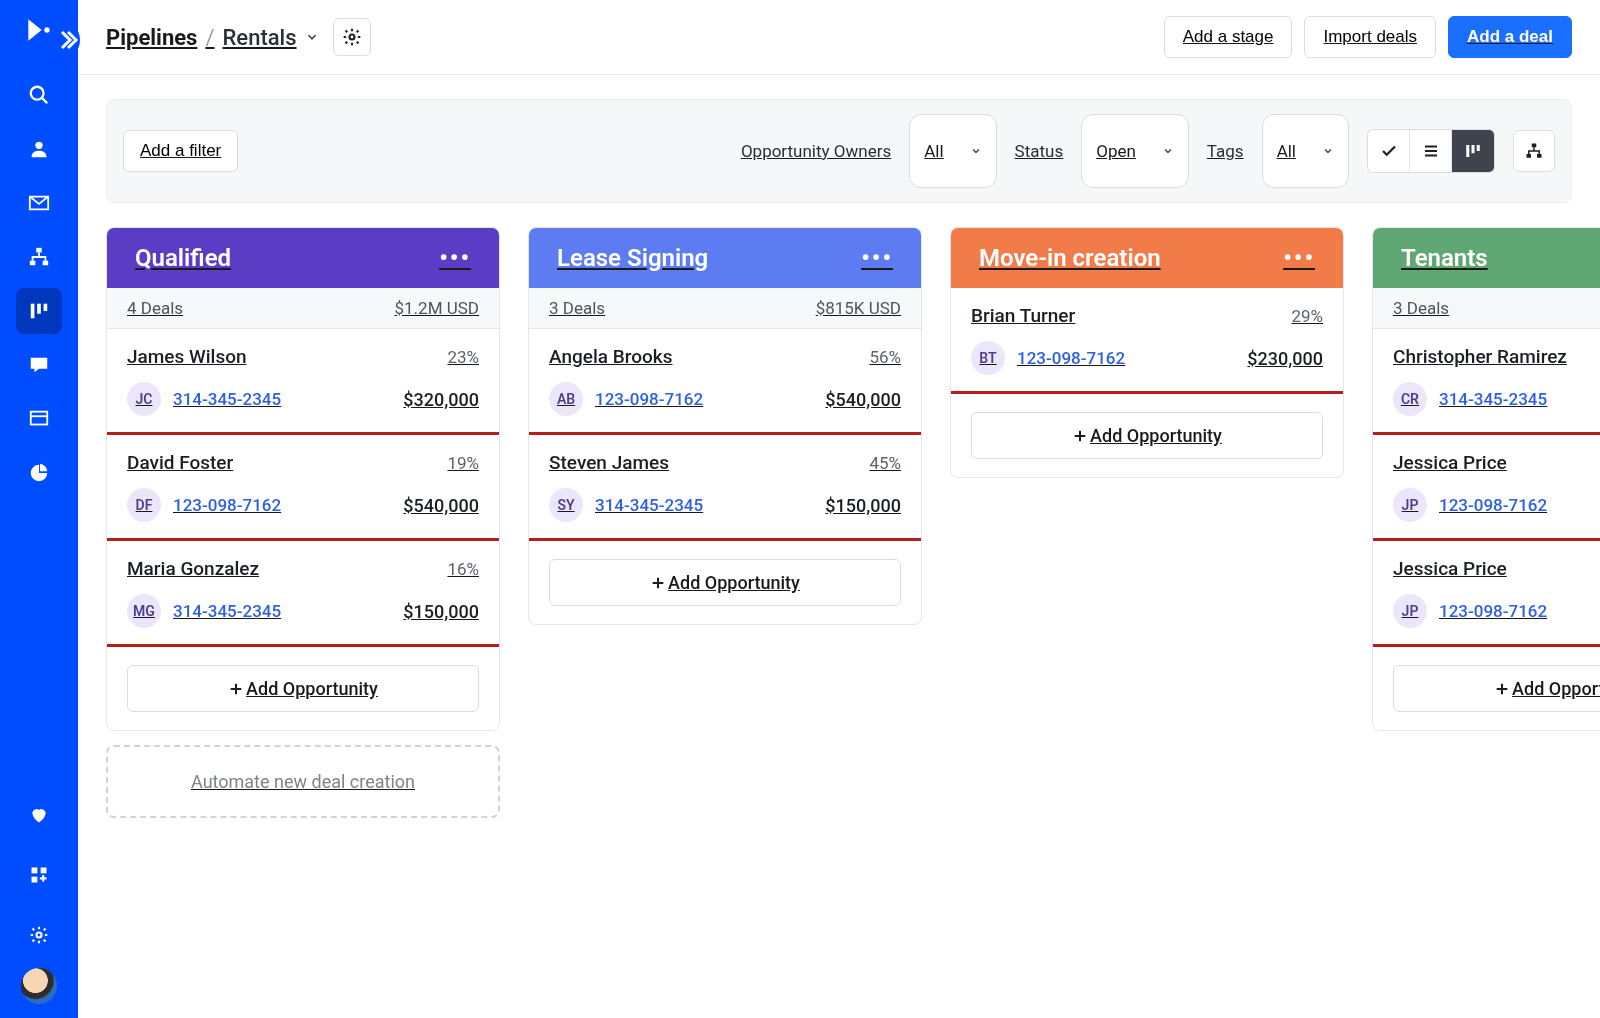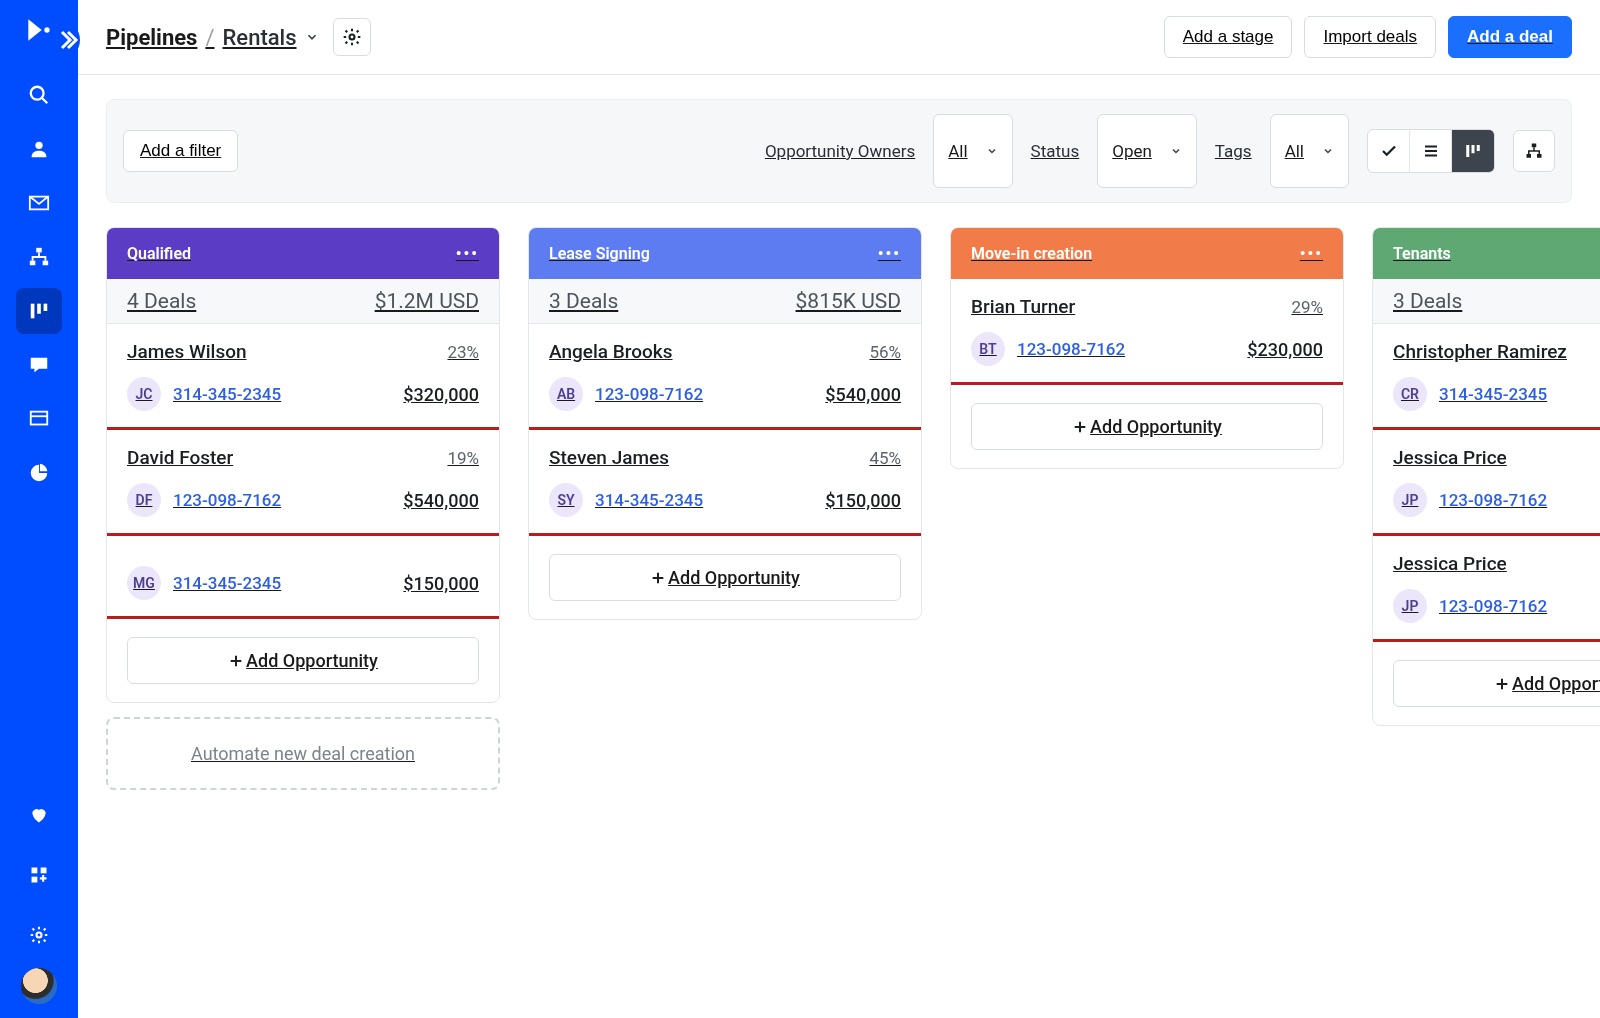--- a/index.html
+++ b/index.html
@@ -23,33 +23,33 @@
 .chev-down { width:14px; height:14px; }
 .gear-btn { width:38px; height:38px; border:1px solid #d9dce0; border-radius:6px; display:flex; align-items:center; justify-content:center; margin-left:14px; cursor:pointer; }
 .topbar-spacer { flex:1; }
 .btn { border:1px solid #d9dce0; background:#fff; border-radius:6px; padding:10px 18px; font-size:17px; cursor:pointer; font-weight:500; }
 .btn + .btn { margin-left:12px; }
 .btn.primary { background:#1b6fff; border-color:#1b6fff; color:#fff; font-weight:600; }
 .filterbar-wrap { padding: 24px 28px 0 28px; }
 .filterbar { background:#f6f7f8; border-radius:8px; padding:14px 16px; display:flex; align-items:center; gap:18px; border:1px solid #eceef0;}
 .add-filter-btn { background:#fff; border:1px solid #d9dce0; border-radius:6px; padding:10px 16px; font-size:17px; cursor:pointer;}
 .filter-label { font-size:17px; color:#2a2f36;}
-.select-chip { background:#fff; border:1px solid #d9dce0; border-radius:6px; padding:26px 14px; font-size:17px; display:flex; align-items:center; gap:18px; cursor:pointer;}
+.select-chip { background:#fff; border:1px solid #d9dce0; border-radius:12px; padding:26px 14px; font-size:17px; display:flex; align-items:center; gap:26px; cursor:pointer;}
 .search-box { background:#fff; border:1px solid #d9dce0; border-radius:6px; padding:9px 14px; display:flex; align-items:center; gap:8px; flex:0 0 260px; margin-left:auto;}
 .search-box input { border:none; outline:none; font-size:17px; width:200px; background:transparent;}
 .view-toggle { display:flex; border:1px solid #d9dce0; border-radius:6px; overflow:hidden; background:#fff;}
 .view-toggle .vbtn { width:42px; height:42px; display:flex; align-items:center; justify-content:center; cursor:pointer; border-right:1px solid #e2e4e7;}
 .view-toggle .vbtn:last-child { border-right:none;}
 .view-toggle .vbtn.active { background:#3d444d; color:#fff;}
 .org-btn { width:42px; height:42px; border:1px solid #d9dce0; border-radius:6px; background:#fff; display:flex; align-items:center; justify-content:center; cursor:pointer;}
 .board { flex:1; overflow-x:auto; padding: 24px 28px; }
 .columns { display:flex; gap:28px; align-items:flex-start; }
 .col { width:394px; flex-shrink:0; border:1px solid #e4e6e9; border-radius:8px; overflow:hidden; background:#fff;}
-.col-head { padding:16px 20px; color:#fff; display:flex; align-items:center; justify-content:space-between; font-size:16px; font-weight:600;gap:40px;}
-.col-meta { padding:10px 20px; background:#f7f8f9; border-bottom:1px solid #e4e6e9; display:flex; justify-content:space-between; font-size:21px; color:#4d545c;}
+.col-head { padding:16px 28px; color:#fff; display:flex; align-items:center; justify-content:space-between; font-size:24px; font-weight:600;gap:40px;}
+.col-meta { padding:10px 20px; background:#f7f8f9; border-bottom:1px solid #e4e6e9; display:flex; justify-content:space-between; font-size:17px; color:#4d545c;}
 .card { border-bottom:3px solid #b91c1c; padding:16px 20px;}
 .card-row1 { display:flex; justify-content:space-between; align-items:center; }
 .card-name { font-size:19px; font-weight:500; color:#1b1f24;}
 .card-pct { font-size:17px; color:#5b636c;}
 .card-row2 { display:flex; align-items:center; margin-top:14px; gap:12px;}
 .ava { width:34px; height:34px; border-radius:50%; background:#ece6fb; color:#4c3f8f; display:flex; align-items:center; justify-content:center; font-size:14px; font-weight:600; flex-shrink:0;}
 .phone { color:#2d5fe3; font-size:17px; font-weight:500;}
 .amount { margin-left:auto; font-size:18px; color:#1b1f24; font-weight:500;}
 .add-opp { margin:18px 20px; border:1px solid #d9dce0; border-radius:6px; padding:12px; text-align:center; font-size:18px; cursor:pointer; display:flex; align-items:center; justify-content:center; gap:2px; font-weight:500;}
 .automate-box { width:394px; margin-top:14px; border:2px dashed #d0d3d8; border-radius:8px; padding:24px; text-align:center; color:#7c838c; font-size:18px;}
@@ -256,20 +256,24 @@
                   <span class="card-name">David Foster</span>
                   <span class="card-pct">19%</span>
                 </div>
                 <div class="card-row2">
                   <div class="ava">DF</div>
                   <span class="phone">123-098-7162</span>
                   <span class="amount">$540,000</span>
                 </div>
               </div>
               <div class="card">
+                <div class="card-row1">
+                  <span class="card-name">Maria Gonzalez</span>
+                  <span class="card-pct">16%</span>
+                </div>
                 <div class="card-row2">
                   <div class="ava">MG</div>
                   <span class="phone">314-345-2345</span>
                   <span class="amount">$150,000</span>
                 </div>
               </div>
               <div class="add-opp">
                 <svg width="16" height="16" viewBox="0 0 24 24">
                   <path d="M12 4v16M4 12h16" stroke="#1b1f24" stroke-width="3"></path>
                 </svg>

